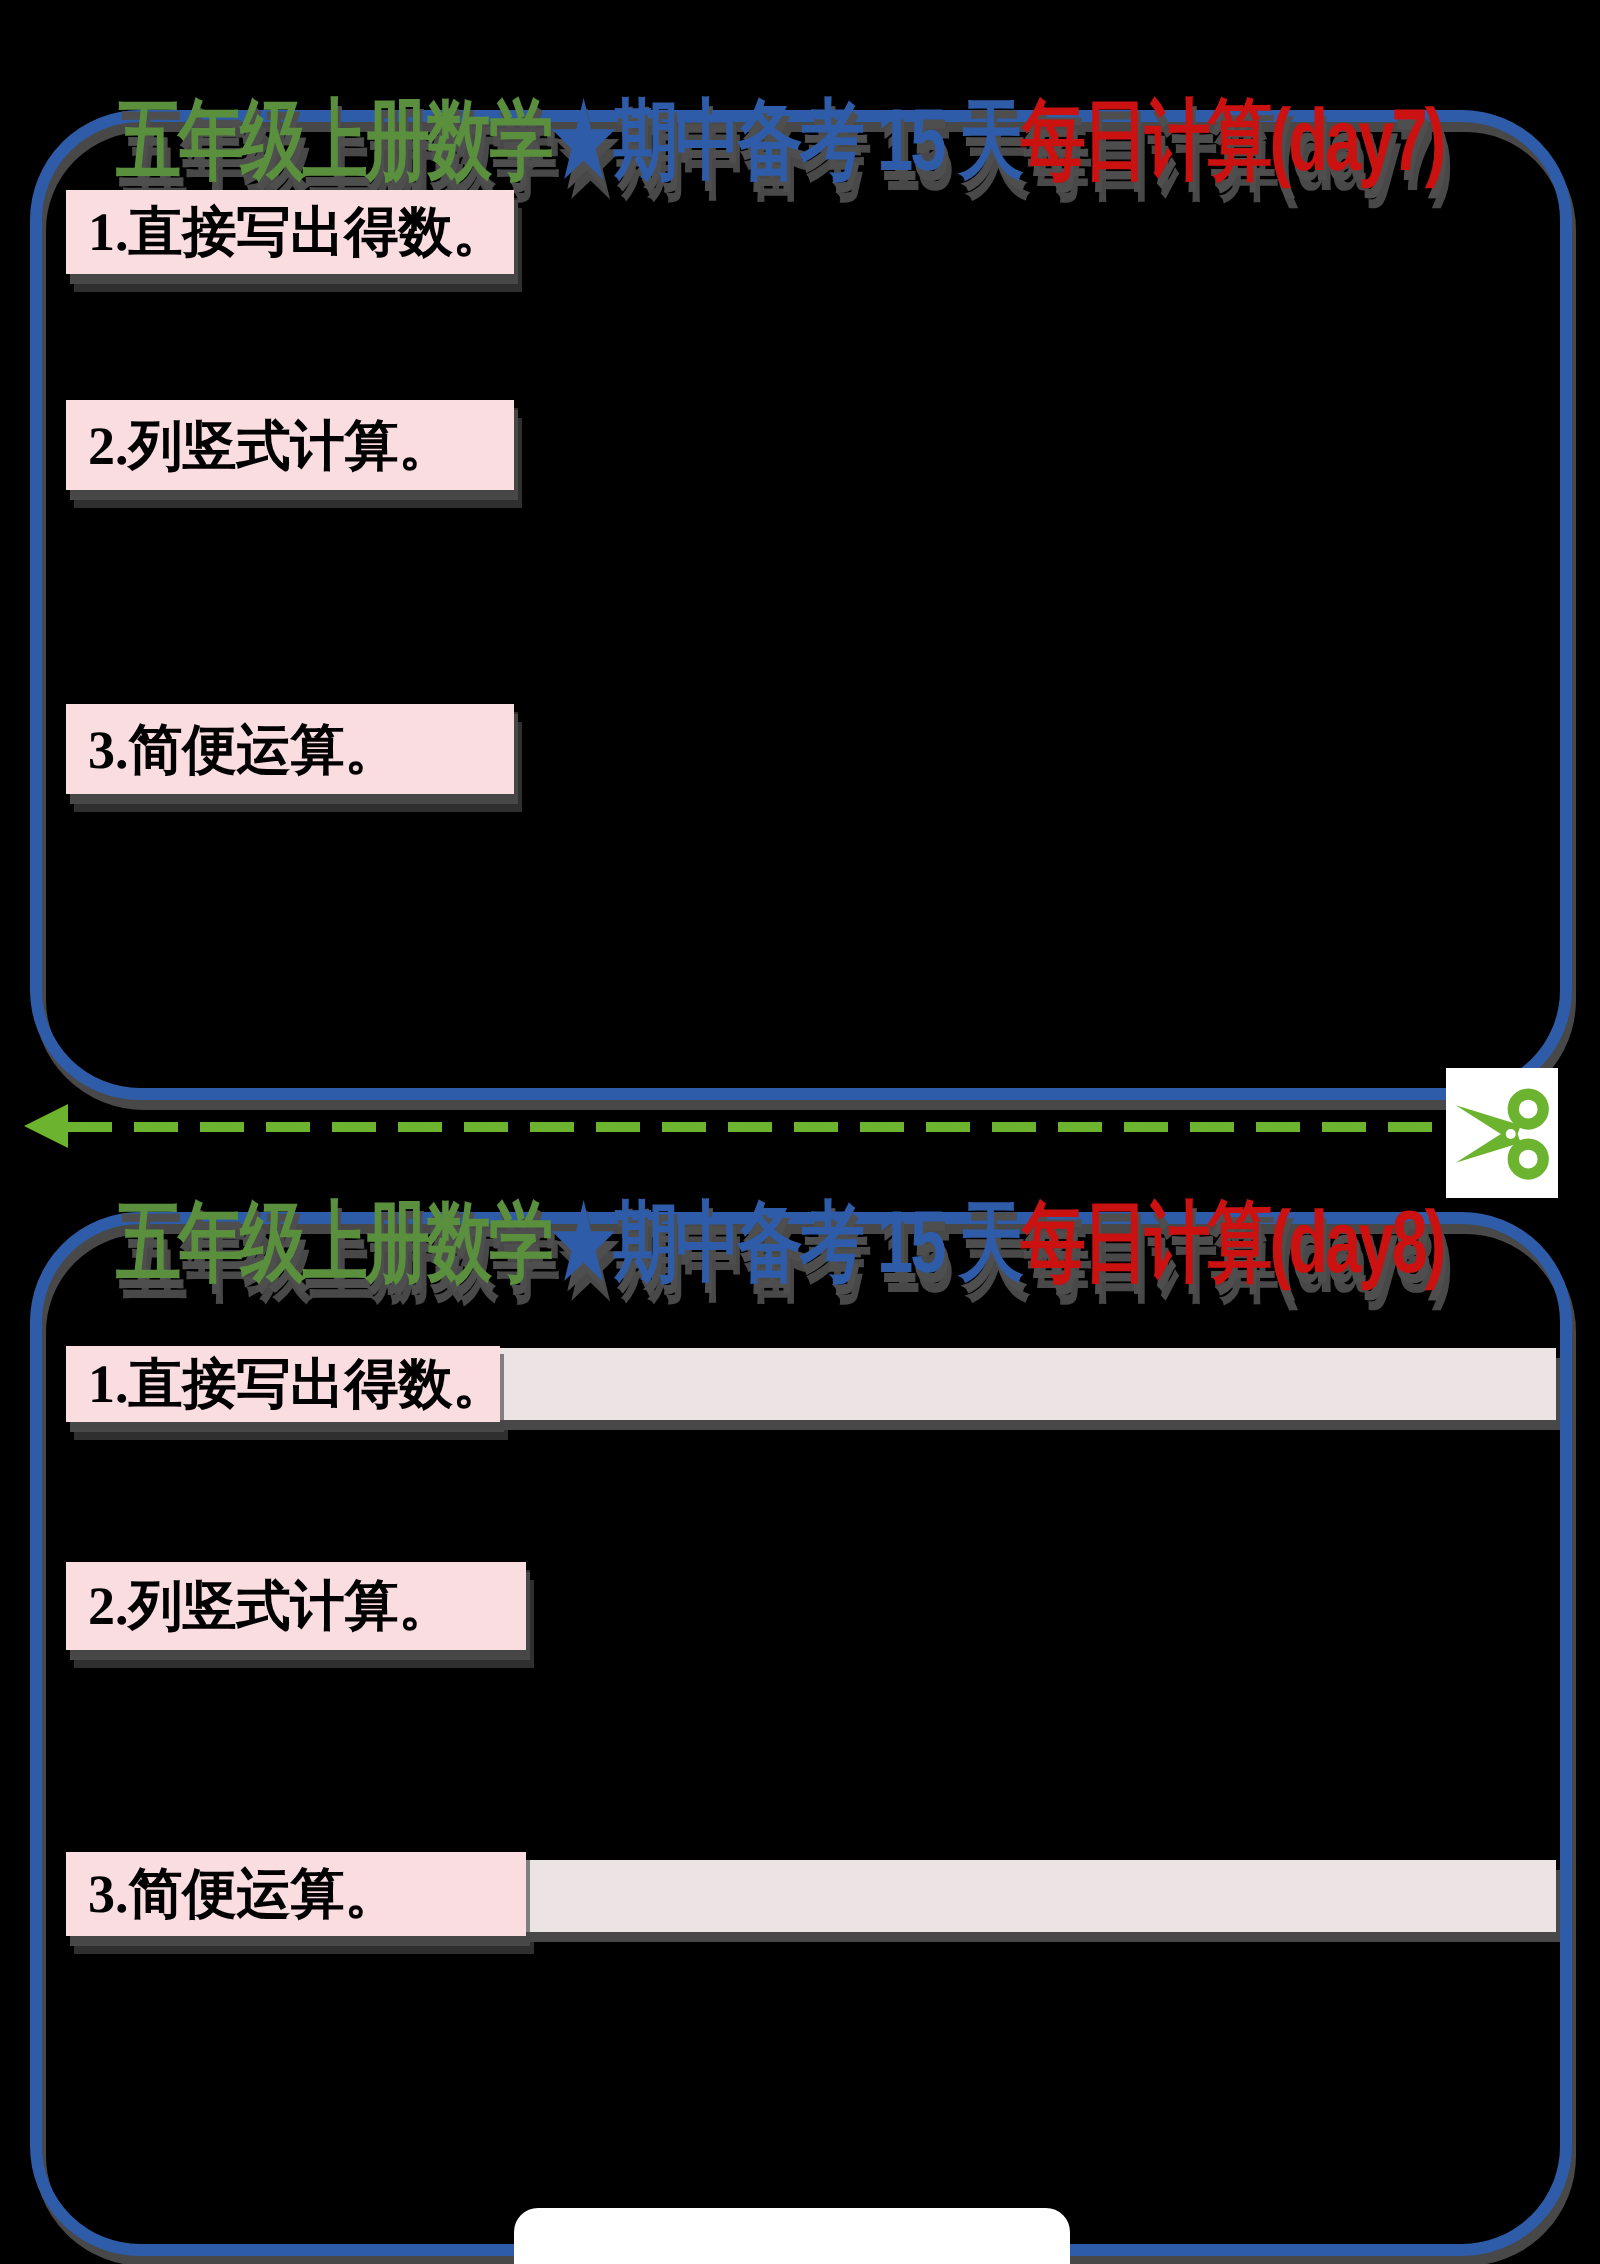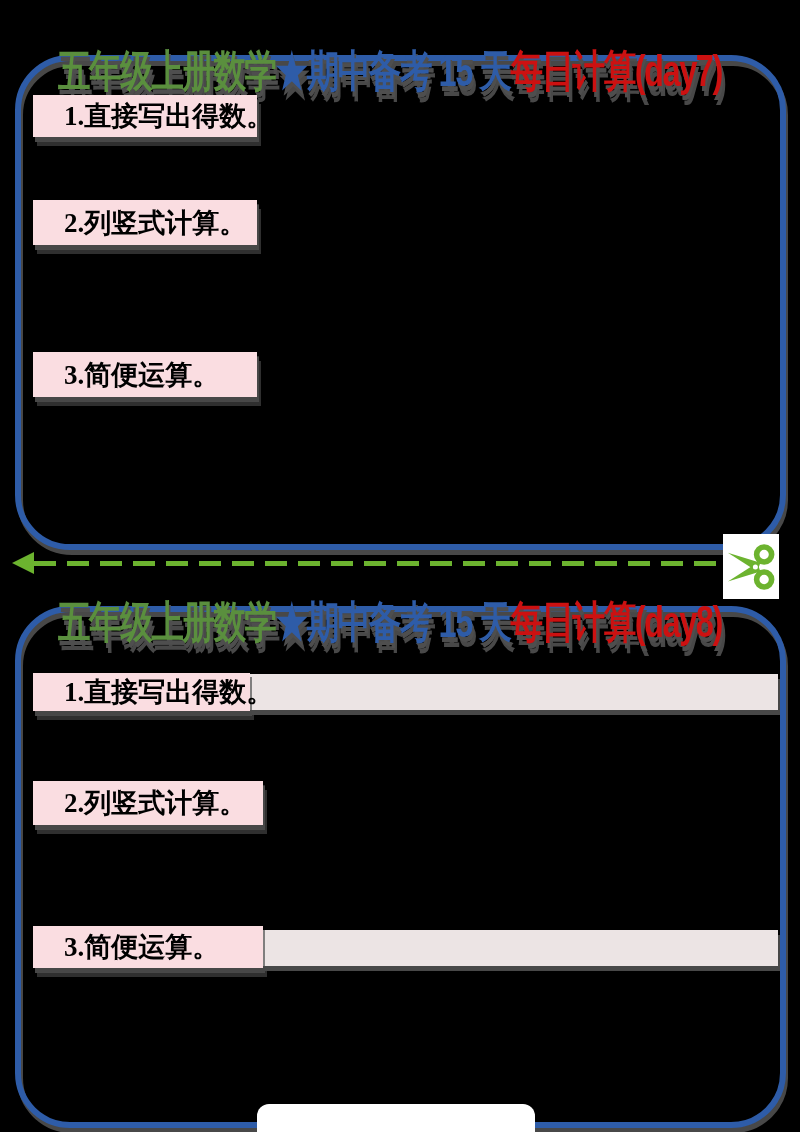--- a/index.html
+++ b/index.html
@@ -32,21 +32,21 @@
   .t-green { color:var(--title-green,#5a8f3e); }
   .t-blue  { color:var(--title-blue,#2e5ca8); }
   .t-red   { color:var(--title-red,#cc1111); }
 
   .strip {
     position:absolute;
     background:var(--strip-pink,#fadde1);
     color:#000; font-weight:bold; font-size:27px;
     font-family:"Liberation Serif", serif;
     display:flex; align-items:center;
-    padding-left:31px; box-sizing:border-box;
+    padding-left:11px; box-sizing:border-box;
     box-shadow:2px 4px 0 rgba(70,70,70,0.65);
     white-space:nowrap;
   }
   .strip-ext {
     position:absolute;
     background:var(--strip-light,#ece4e4);
   }
   
   .c1-s1 { left:12px; top:34px;  width:224px; height:42px; }
   .c1-s2 { left:12px; top:139px; width:224px; height:45px; }

